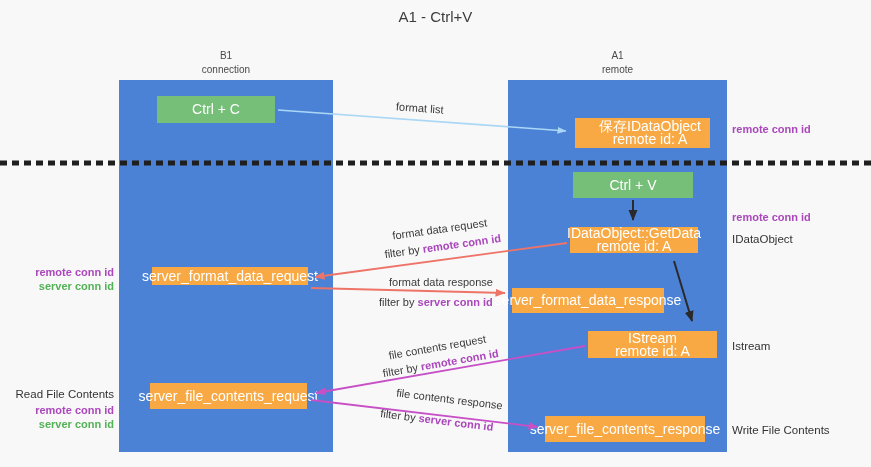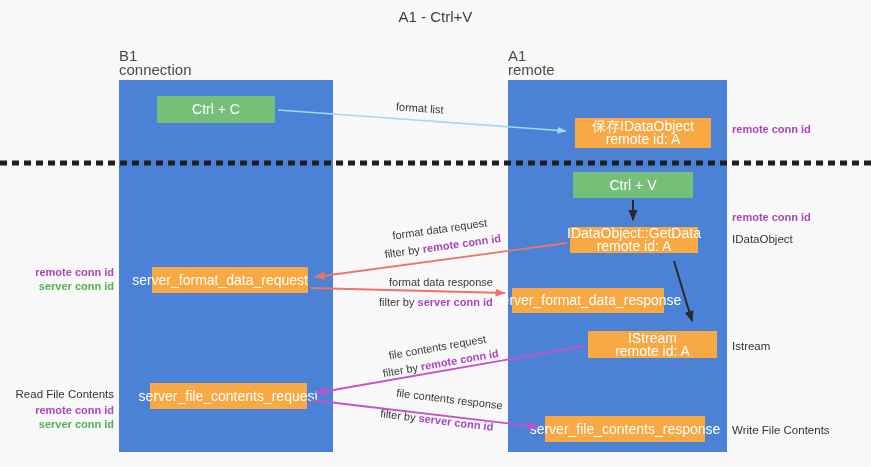--- a/index.html
+++ b/index.html
@@ -7,21 +7,21 @@
     position:relative;width:871px;height:467px;overflow:hidden;
     background:#f8f8f8;
     font-family:"Liberation Sans","DejaVu Sans",sans-serif;
     color:#3a3a3a;
   }
   .title{
     position:absolute;left:0;top:7px;width:871px;text-align:center;
     font-size:15px;line-height:19px;color:#3c3c3c;
   }
   .lane-header{
-    position:absolute;top:49px;font-size:15px;
+    position:absolute;top:49px;text-align:center;font-size:10px;
     line-height:14px;color:#4a4a4a;
   }
   .lane{
     position:absolute;top:80px;height:372px;background:#4c82d6;z-index:1;
   }
   .node{
     position:absolute;z-index:2;display:flex;flex-direction:column;
     align-items:center;justify-content:center;color:#ffffff;
     font-size:14px;line-height:13px;text-align:center;white-space:nowrap;
   }
@@ -65,35 +65,35 @@
     <div>remote</div>
   </div>
 
   <div class="lane" style="left:119px;width:214px;"></div>
   <div class="lane" style="left:508px;width:219px;"></div>
 
   <div class="node green" style="left:157px;top:96px;width:118px;height:27px;">
     <div>Ctrl + C</div>
   </div>
 
-  <div class="node orange small" style="left:575px;top:118px;width:136px;height:30px;">
+  <div class="node orange small" style="left:575px;top:118px;width:120px;height:30px;padding-left:15px;">
     <div>保存IDataObject</div>
     <div>remote id: A</div>
   </div>
 
   <div class="node green" style="left:573px;top:172px;width:120px;height:26px;">
     <div>Ctrl + V</div>
   </div>
 
   <div class="node orange small" style="left:570px;top:227px;width:128px;height:26px;">
     <div>IDataObject::GetData</div>
     <div>remote id: A</div>
   </div>
 
-  <div class="node orange" style="left:152px;top:267px;width:156px;height:26px;align-items:flex-end;">
+  <div class="node orange" style="left:152px;top:267px;width:156px;height:18px;">
     <div>server_format_data_request</div>
   </div>
 
   <div class="node orange" style="left:512px;top:288px;width:152px;height:25px;">
     <div>server_format_data_response</div>
   </div>
 
   <div class="node orange small" style="left:588px;top:331px;width:129px;height:27px;">
     <div>IStream</div>
     <div>remote id: A</div>

